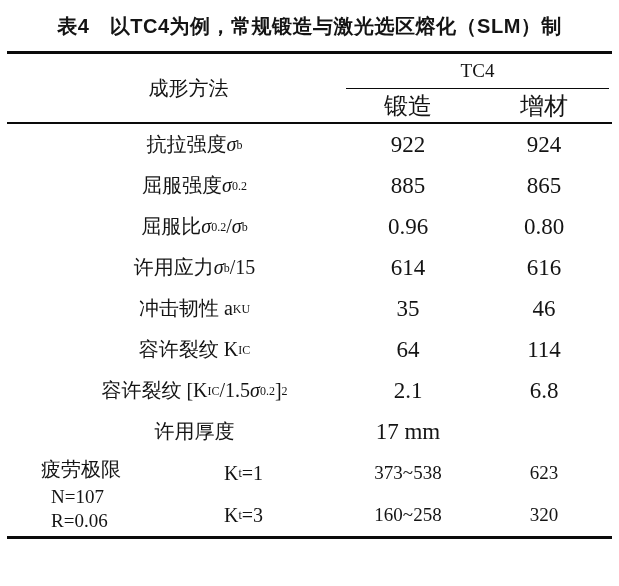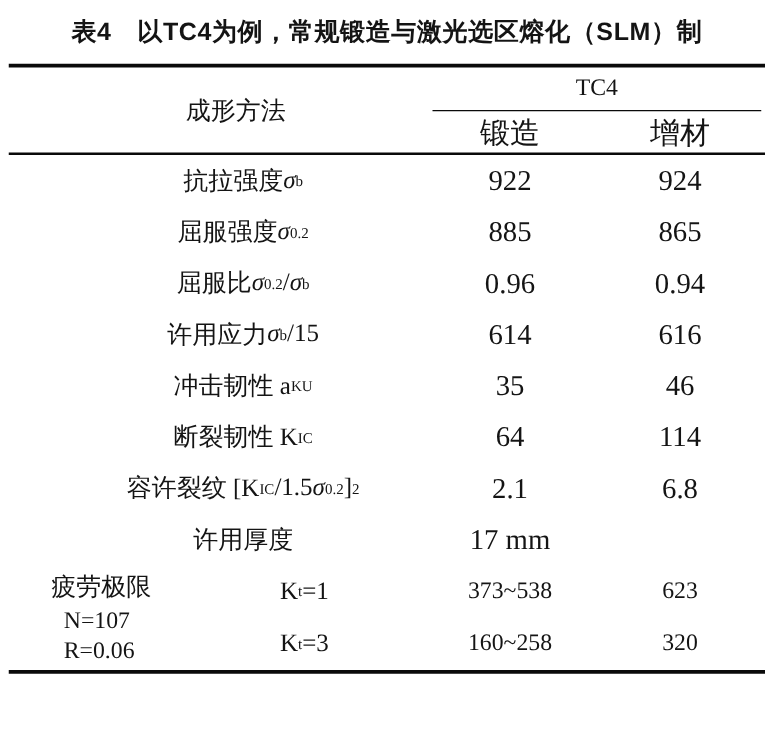--- a/index.html
+++ b/index.html
@@ -159,21 +159,21 @@
   <div class="row">
     <div class="cell-label">
         <span>屈服比 </span>
         <span class="it">σ</span>
         <sub>0.2</sub>
         <span>/</span>
         <span class="it">σ</span>
         <sub>b</sub>
       </div>
     <div class="cell-val">0.96</div>
-    <div class="cell-val">0.94</div>
+    <div class="cell-val">0.80</div>
   </div>
   <div class="row">
     <div class="cell-label">
         <span>许用应力 </span>
         <span class="it">σ</span>
         <sub>b</sub>
         <span>/15</span>
       </div>
     <div class="cell-val">614</div>
     <div class="cell-val">616</div>
@@ -181,21 +181,21 @@
   <div class="row">
     <div class="cell-label">
         <span>冲击韧性 a</span>
         <sub>KU</sub>
       </div>
     <div class="cell-val">35</div>
     <div class="cell-val">46</div>
   </div>
   <div class="row">
     <div class="cell-label">
-        <span>断裂韧性 K</span>
+        <span>容许裂纹 K</span>
         <sub>IC</sub>
       </div>
     <div class="cell-val">64</div>
     <div class="cell-val">114</div>
   </div>
   <div class="row">
     <div class="cell-label">
         <span>容许裂纹 [K</span>
         <sub>IC</sub>
         <span>/1.5</span>

